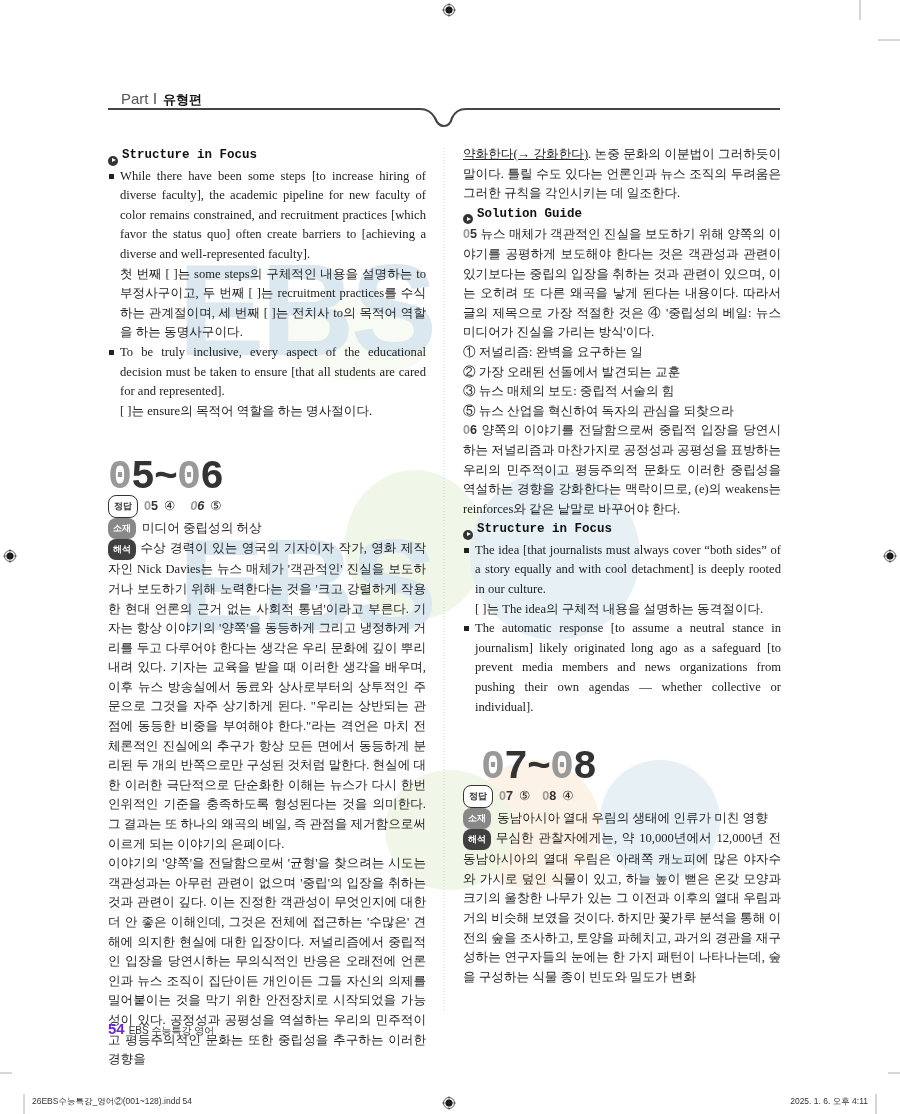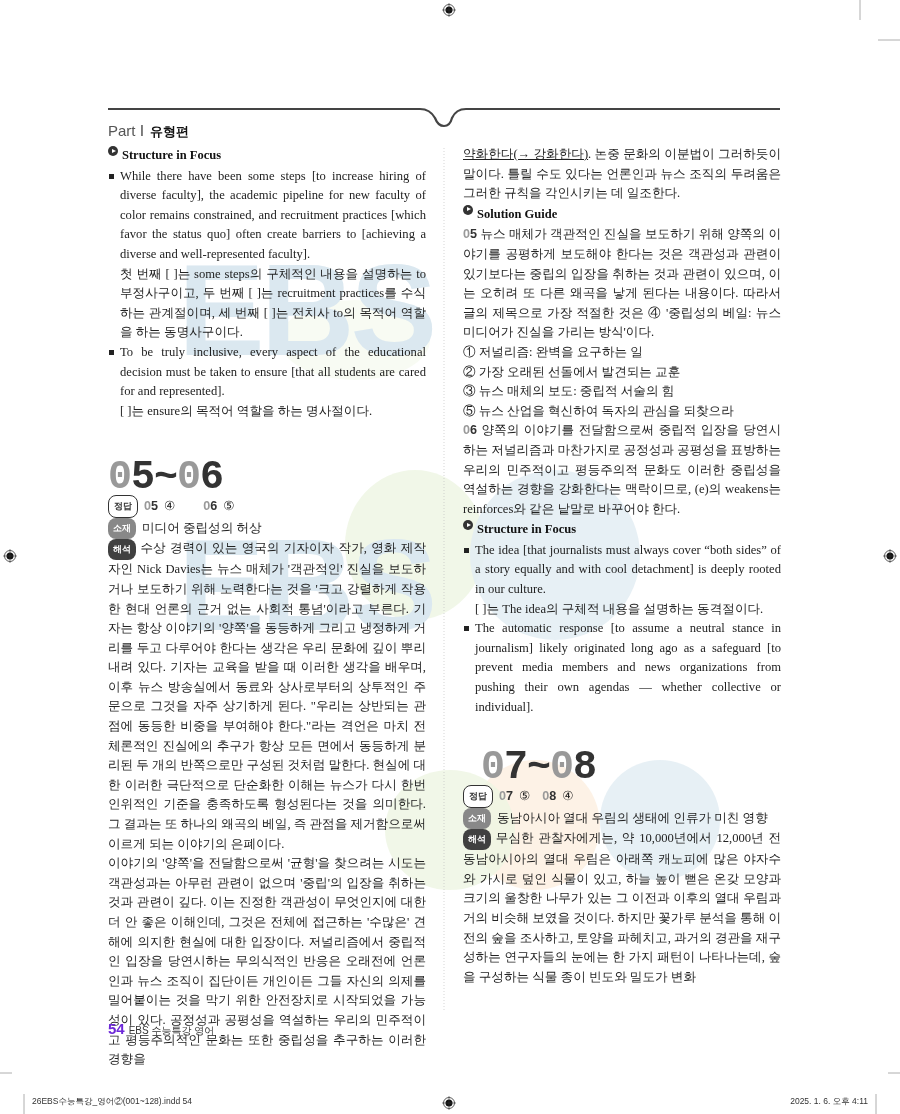--- a/index.html
+++ b/index.html
@@ -1,29 +1,29 @@
 <!DOCTYPE html>
 <html><head>
 <meta charset="utf-8">
 <style>
   html, body { margin:0; padding:0; background:#fff; }
   body { width:900px; height:1114px; position:relative; overflow:hidden;
          font-family:"Liberation Serif", "DejaVu Serif", serif; color:#222; }
   .wm { position:absolute; border-radius:50%; pointer-events:none; }
   .wm-text { position:absolute; font-family:"Liberation Sans", sans-serif; font-weight:bold;
              color:#dbe8f0; pointer-events:none; letter-spacing:-4px;margin-left:8px; }
-  .header-part { position:absolute; left:108px; top:90px; font-family:"Liberation Sans", sans-serif;
-                 font-size:15px; color:#555;margin-top:32px; }
+  .header-part { position:absolute; left:121px; top:90px; font-family:"Liberation Sans", sans-serif;
+                 font-size:15px; color:#555; }
   .header-part b { color:#111; font-size:13px; margin-left:6px; }
   .rule { position:absolute; top:0; left:0; }
   .col { position:absolute; font-size:12.6px; line-height:19.6px; }
   .col-left { left:108px; top:145px; width:318px; }
   .col-right { left:463px; top:145px; width:318px; }
-  .sec-head { font-family:Liberation Serif, serif; font-weight:bold; font-size:12.5px;
-              color:#111; display:flex; align-items:flex-start; gap:4px; margin:1px 0; }
+  .sec-head { font-family:Liberation Mono, monospace; font-weight:bold; font-size:12.5px;
+              color:#111; display:flex; align-items:flex-end; gap:4px; margin:1px 0; }
   .play-icon { display:inline-block; width:10px; height:10px; border-radius:50%; background:#333;
                position:relative; }
   .play-icon::after { content:""; position:absolute; left:3.5px; top:2.5px; border-left:4px solid #fff;
                border-top:2.5px solid transparent; border-bottom:2.5px solid transparent; }
   .bullet { position:relative; padding-left:12px; text-align:justify; }
   .bullet::before { content:""; position:absolute; left:1px; top:7px; width:5px; height:5px; background:#222; }
   .note { padding-left:12px; text-align:justify; }
   .para { text-align:justify; }
   .num-title { font-family:Liberation Mono, monospace; font-weight:bold; font-size:40px;
                color:#333; letter-spacing:-1px; margin-top:20px; line-height:34px; }
@@ -110,21 +110,21 @@
   <div class="bullet">To be truly inclusive, every aspect of the educational decision must be taken to ensure [that all students are cared for and represented].</div>
   <div class="note">[ ]는 ensure의 목적어 역할을 하는 명사절이다.</div>
 
   <div class="num-title" style="margin-top:40px;">
     <span class="lite">0</span><span>5~</span><span class="lite">0</span><span>6</span>
   </div>
   <div class="badge-row">
     <span class="badge badge-ans">정답</span>
     <span class="ans-num"><span class="lite">0</span><span>5</span></span>
     <span>④</span>
-    <span class="ans-num" style="margin-left:22px;"><span class="lite">0</span><span>6</span></span>
+    <span class="ans-num" style="margin-left:9px;font-style:italic;"><span class="lite">0</span><span>6</span></span>
     <span>⑤</span>
   </div>
   <div class="badge-row">
     <span class="badge badge-topic">소재</span>
     <span>미디어 중립성의 허상</span>
   </div>
   <div class="para">
     <span class="badge badge-trans">해석</span>
     <span>수상 경력이 있는 영국의 기자이자 작가, 영화 제작자인 Nick Davies는 뉴스 매체가 '객관적인' 진실을 보도하거나 보도하기 위해 노력한다는 것을 '크고 강렬하게 작용한 현대 언론의 근거 없는 사회적 통념'이라고 부른다. 기자는 항상 이야기의 '양쪽'을 동등하게 그리고 냉정하게 거리를 두고 다루어야 한다는 생각은 우리 문화에 깊이 뿌리내려 있다. 기자는 교육을 받을 때 이러한 생각을 배우며, 이후 뉴스 방송실에서 동료와 상사로부터의 상투적인 주문으로 그것을 자주 상기하게 된다. "우리는 상반되는 관점에 동등한 비중을 부여해야 한다."라는 격언은 마치 전체론적인 진실에의 추구가 항상 모든 면에서 동등하게 분리된 두 개의 반쪽으로만 구성된 것처럼 말한다. 현실에 대한 이러한 극단적으로 단순화한 이해는 뉴스가 다시 한번 인위적인 기준을 충족하도록 형성된다는 것을 의미한다. 그 결과는 또 하나의 왜곡의 베일, 즉 관점을 제거함으로써 이르게 되는 이야기의 은폐이다.</span>
   </div>

